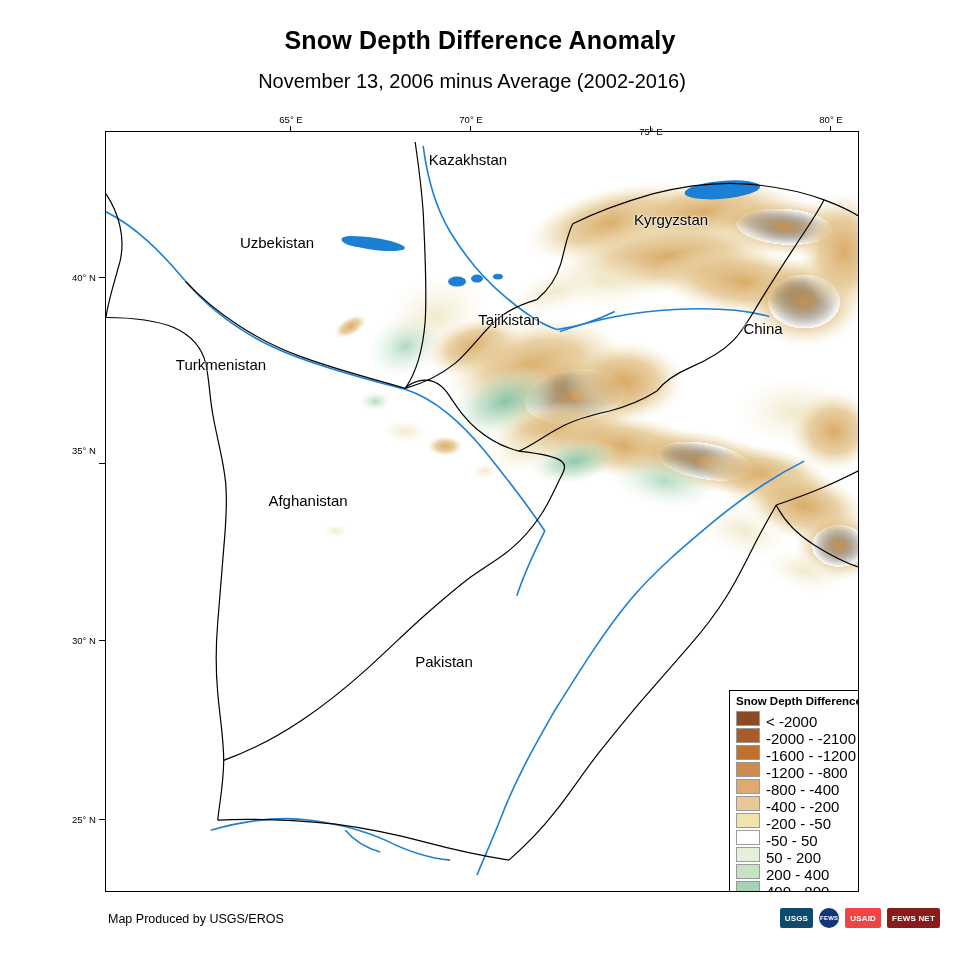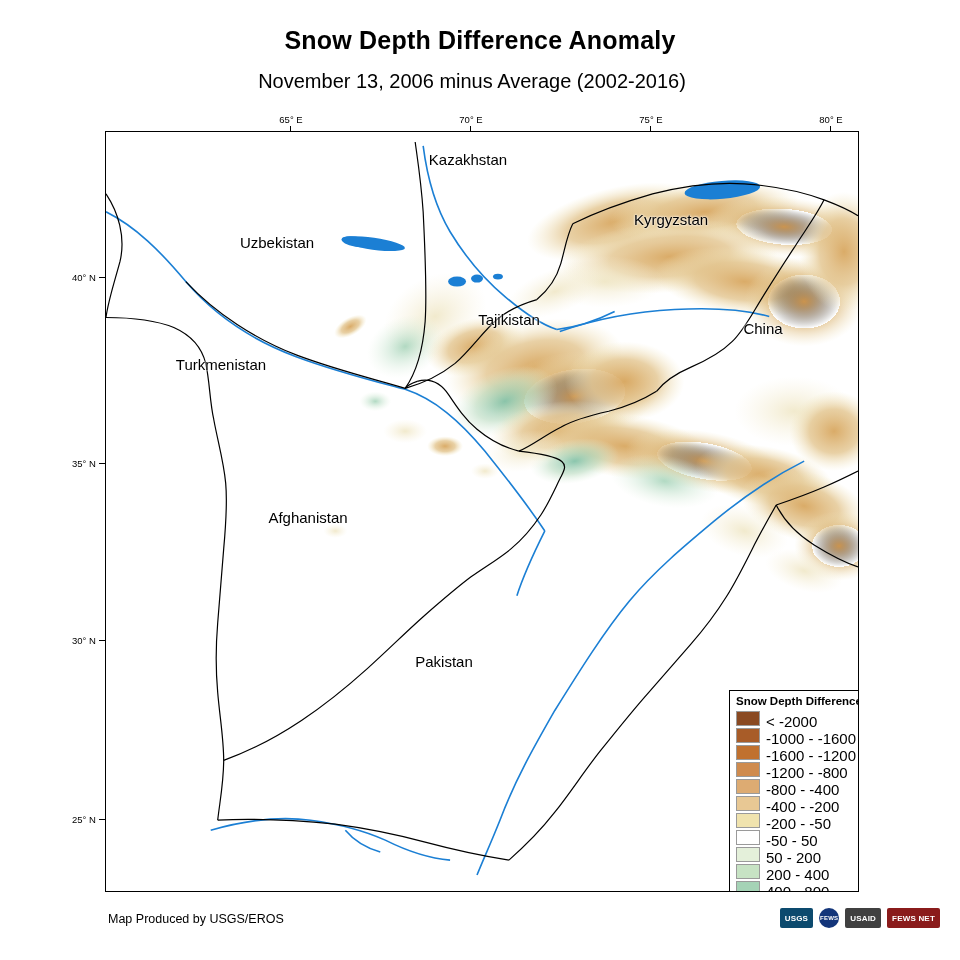--- a/index.html
+++ b/index.html
@@ -139,21 +139,21 @@
     font-size: 8px;
     font-weight: bold;
     color: #fff;
     border-radius: 2px;
     padding: 0 5px;
     white-space: nowrap;
     letter-spacing: 0.2px;
   }
   .logo-usgs { background: #0c4a6e; color: #fff; }
   .logo-fews-seal { background: #13357a; border-radius: 50%; width: 20px; padding: 0; font-size: 6px; }
-  .logo-usaid { background: #404040; }
+  .logo-usaid { background: #ef4444; }
   .logo-fewsnet { background: #8a1b1b; }
 </style>
 </head>
 <body>
 
 <div id="title">Snow Depth Difference Anomaly</div>
 <div id="subtitle">November 13, 2006 minus Average (2002-2016)</div>
 
 <div id="map-frame">
   <svg id="map-canvas" viewBox="0 0 754 761" preserveAspectRatio="none">
@@ -292,33 +292,33 @@
       </g>
     </g>
   </svg>
 
   <div class="country-label" style="left:362px; top:27px;">Kazakhstan</div>
   <div class="country-label" style="left:171px; top:110px;">Uzbekistan</div>
   <div class="country-label" style="left:565px; top:87px;">Kyrgyzstan</div>
   <div class="country-label" style="left:403px; top:187px;">Tajikistan</div>
   <div class="country-label" style="left:657px; top:196px;">China</div>
   <div class="country-label" style="left:115px; top:232px;">Turkmenistan</div>
-  <div class="country-label" style="left:202px; top:368px;margin-top:17px;">Afghanistan</div>
+  <div class="country-label" style="left:202px; top:368px;">Afghanistan</div>
   <div class="country-label" style="left:338px; top:529px;">Pakistan</div>
 
   <div id="legend">
     <div id="legend-title">Snow Depth Difference (mm )</div>
 
     <div class="legend-row">
       <span class="legend-swatch" style="background:#8a4a22"></span>
       <span class="legend-label">&lt; -2000</span>
     </div>
     <div class="legend-row">
       <span class="legend-swatch" style="background:#a85c28"></span>
-      <span class="legend-label">-1000 - -1600</span>
+      <span class="legend-label">-2000 - -2100</span>
     </div>
     <div class="legend-row">
       <span class="legend-swatch" style="background:#c0712f"></span>
       <span class="legend-label">-1600 - -1200</span>
     </div>
     <div class="legend-row">
       <span class="legend-swatch" style="background:#cf8b4e"></span>
       <span class="legend-label">-1200 - -800</span>
     </div>
     <div class="legend-row">
@@ -348,29 +348,29 @@
     <div class="legend-row">
       <span class="legend-swatch" style="background:#a5d3b6"></span>
       <span class="legend-label">400 - 800</span>
     </div>
 
   </div>
 </div>
 
 <div class="tick-label tick-top" style="left:291px; top:114px;">65° E</div>
 <div class="tick-label tick-top" style="left:471px; top:114px;">70° E</div>
-<div class="tick-label tick-top" style="left:651px; top:114px;text-align:right;">75° E</div>
+<div class="tick-label tick-top" style="left:651px; top:126px;text-align:right;">75° E</div>
 <div class="tick-label tick-top" style="left:831px; top:114px;">80° E</div>
 <div class="tick-mark" style="left:290px; top:126px; width:1px; height:6px;"></div>
 <div class="tick-mark" style="left:470px; top:126px; width:1px; height:6px;"></div>
 <div class="tick-mark" style="left:650px; top:126px; width:1px; height:6px;"></div>
 <div class="tick-mark" style="left:830px; top:126px; width:1px; height:6px;"></div>
 
 <div class="tick-label tick-left" style="left:72px; top:277px;">40° N</div>
-<div class="tick-label tick-left" style="left:72px; top:463px;">35° N</div>
+<div class="tick-label tick-left" style="left:72px; top:450px;">35° N</div>
 <div class="tick-label tick-left" style="left:72px; top:640px;">30° N</div>
 <div class="tick-label tick-left" style="left:72px; top:819px;">25° N</div>
 <div class="tick-mark" style="left:99px; top:277px; width:6px; height:1px;"></div>
 <div class="tick-mark" style="left:99px; top:463px; width:6px; height:1px;"></div>
 <div class="tick-mark" style="left:99px; top:640px; width:6px; height:1px;"></div>
 <div class="tick-mark" style="left:99px; top:819px; width:6px; height:1px;"></div>
 
 <div id="credit">Map Produced by USGS/EROS</div>
 <div id="logos">
   <div class="logo logo-usgs">USGS</div>

